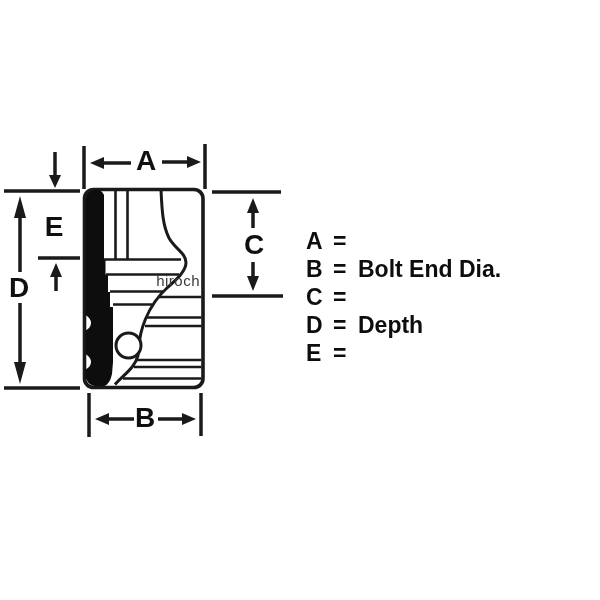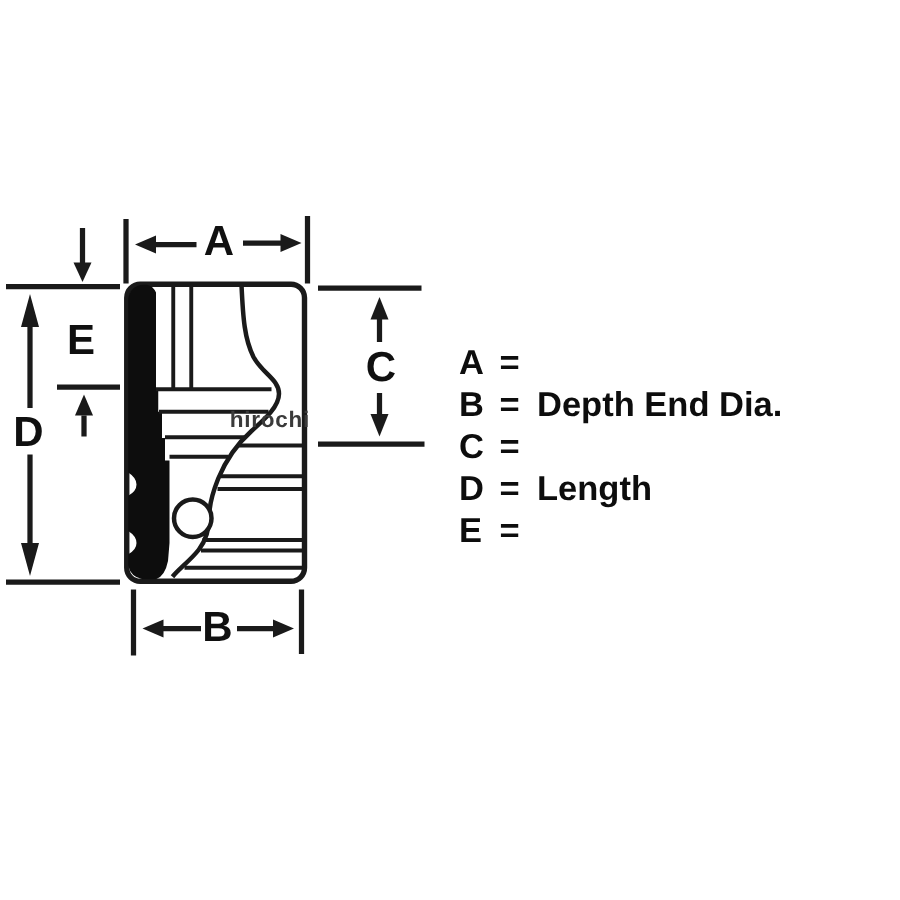--- a/index.html
+++ b/index.html
@@ -28,21 +28,21 @@
     font-weight: bold;
     font-size: 28px;
     color: #101010;
     line-height: 1;
     white-space: nowrap;
   }
   .watermark {
     position: absolute;
     transform: translate(-50%, -50%);
     font-size: 15px;
-    font-weight: bold;
+    font-weight: normal;
     color: #3a3a3a;
     letter-spacing: 0.5px;
     white-space: nowrap;
   }
   .legend {
     position: absolute;
     left: 306px;
     top: 227px;
   }
   .legend-row {
@@ -172,30 +172,30 @@
   <div class="watermark" style="left:180px; top:280px;">hirochi</div>
 
   <div class="legend">
     <div class="legend-row">
       <span>A</span>
       <span class="eq">=</span>
     </div>
     <div class="legend-row">
       <span>B</span>
       <span class="eq">=</span>
-      <span>Depth End Dia.</span>
+      <span>Bolt End Dia.</span>
     </div>
     <div class="legend-row">
       <span>C</span>
       <span class="eq">=</span>
     </div>
     <div class="legend-row">
       <span>D</span>
       <span class="eq">=</span>
-      <span>Length</span>
+      <span>Depth</span>
     </div>
     <div class="legend-row">
       <span>E</span>
       <span class="eq">=</span>
     </div>
   </div>
 
 </div>
 
 </body></html>

